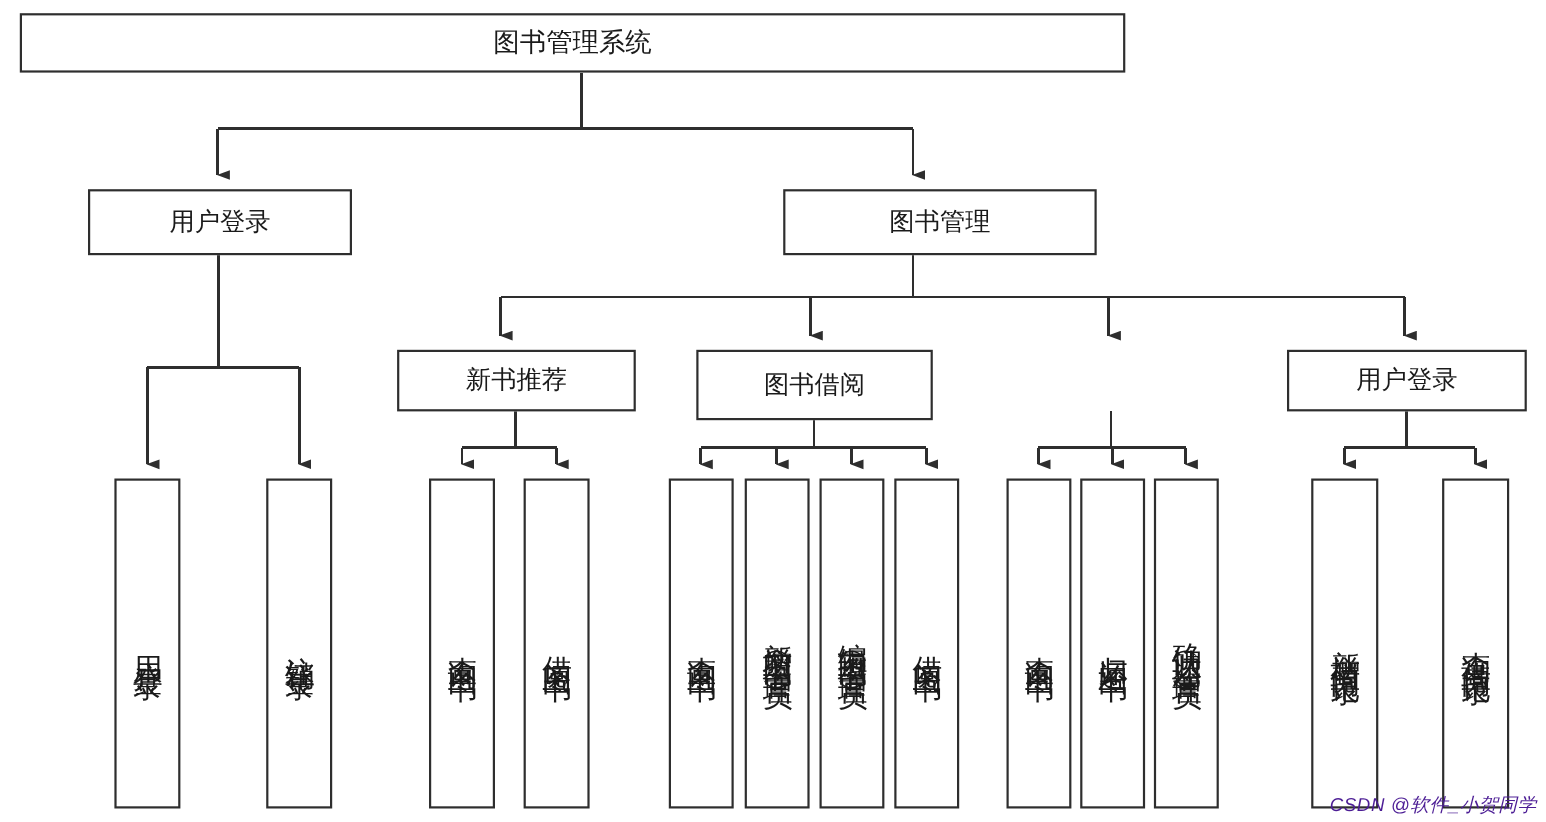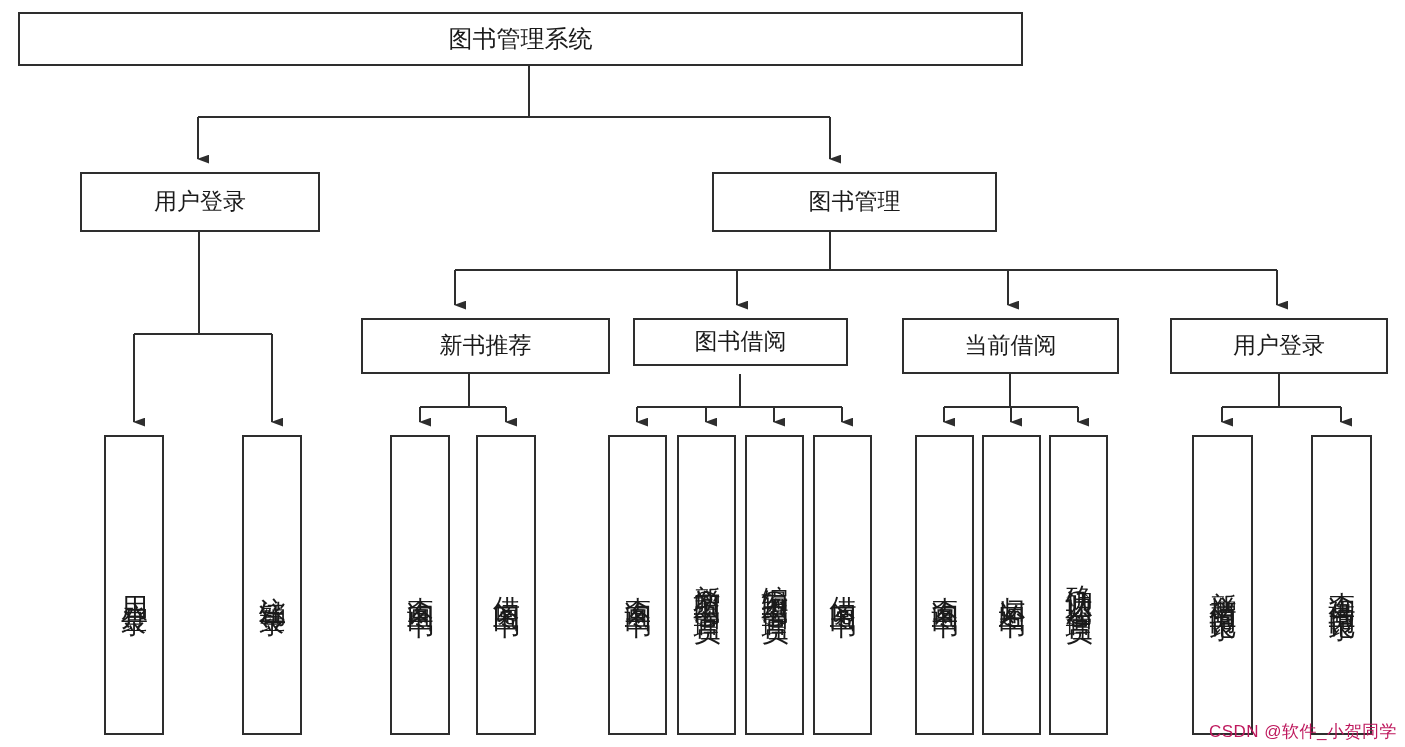--- a/index.html
+++ b/index.html
@@ -13,22 +13,22 @@
   .node.root .lbl{font-size:24px;}
   .node.v{align-items:center;justify-content:center;}
   .node.v .lbl{
     writing-mode:vertical-rl;
     text-orientation:upright;
     font-size:27px;
     letter-spacing:5px;
     line-height:1;
     white-space:nowrap;
   }
-  .watermark{position:absolute;right:8px;bottom:4px;color:#be185d;font-size:17px;
-             letter-spacing:.5px;white-space:nowrap;}
+  .watermark{position:absolute;right:8px;bottom:4px;color:#4c1d95;font-size:17px;
+             letter-spacing:.5px;white-space:nowrap;font-style:italic;}
 </style>
 </head>
 <body>
 
 <div id="stage">
 
   <svg id="wires" viewBox="0 0 1405 747" xmlns="http://www.w3.org/2000/svg">
     <defs>
       <marker id="arw" markerWidth="10" markerHeight="12" refX="4.5" refY="11" orient="auto" markerUnits="userSpaceOnUse">
         <path d="M0.2,0 L9,0 L4.6,12 Z" fill="#2e2e2e"></path>
@@ -82,28 +82,25 @@
     <span class="lbl">图书管理系统</span>
   </div>
 
   <div class="node h" style="left:80px;top:172px;width:240px;height:60px;">
     <span class="lbl">用户登录</span>
   </div>
   <div class="node h" style="left:712px;top:172px;width:285px;height:60px;">
     <span class="lbl">图书管理</span>
   </div>
 
-  <div class="node h" style="left:361px;top:318px;width:249px;height:56px;">
+  <div class="node h" style="left:361px;top:318px;width:217px;height:56px;">
     <span class="lbl">新书推荐</span>
   </div>
-  <div class="node h" style="left:633px;top:318px;width:215px;height:48px;">
+  <div class="node h" style="left:633px;top:318px;width:215px;height:64px;">
     <span class="lbl">图书借阅</span>
-  </div>
-  <div class="node h" style="left:902px;top:318px;width:217px;height:56px;">
-    <span class="lbl">当前借阅</span>
   </div>
   <div class="node h" style="left:1170px;top:318px;width:218px;height:56px;">
     <span class="lbl">用户登录</span>
   </div>
 
   <div class="node v" style="left:104px;top:435px;width:60px;height:300px;">
     <span class="lbl">用户登录</span>
   </div>
   <div class="node v" style="left:242px;top:435px;width:60px;height:300px;">
     <span class="lbl">注销登录</span>

